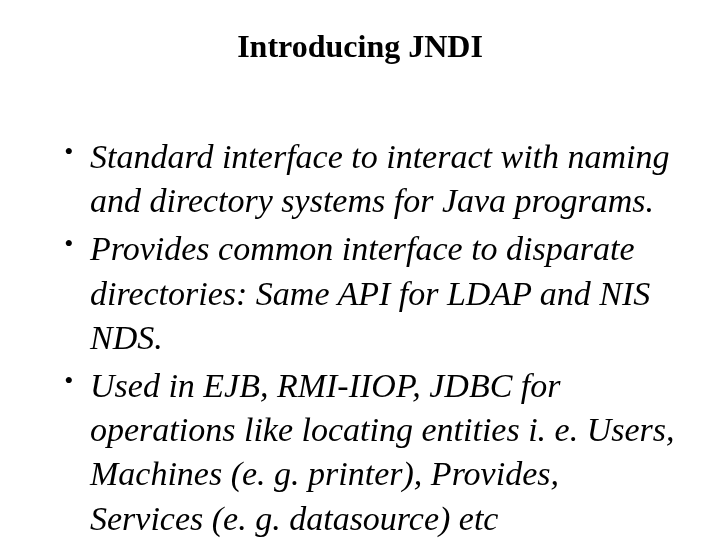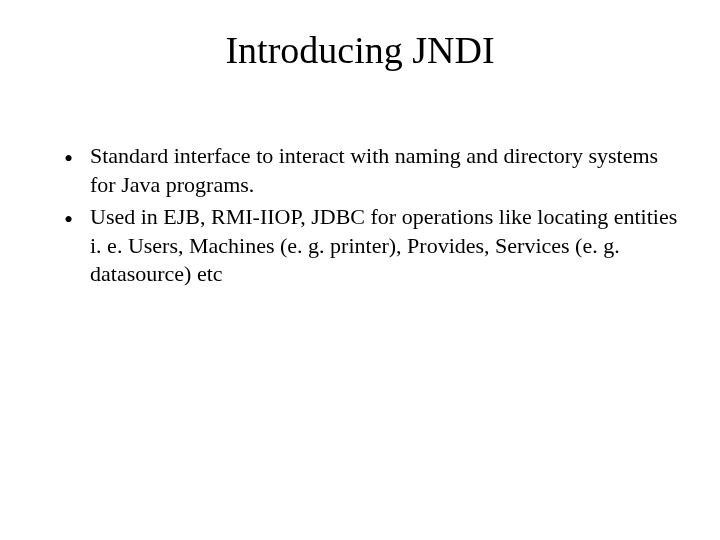--- a/index.html
+++ b/index.html
@@ -10,46 +10,48 @@
     body {
       width: 720px;
       height: 540px;
       background: #ffffff;
       font-family: "Times New Roman", Times, serif;
       color: #000000;
       padding: 20px 40px;
     }
     .title {
       text-align: center;
-      font-size: 38px;
-      font-weight: normal;
+      font-size: 32px;
+      font-weight: bold;
       margin-top: 8px;
       margin-bottom: 70px;
       margin-left: 50px;
       margin-right: 50px;
     }
     .bullet-list {
       list-style: none;
       padding-left: 20px;
     }
     .bullet-item {
-      font-size: 22px;
+      font-size: 34px;
       line-height: 1.3;
       margin-bottom: 4px;
       position: relative;
       padding-left: 30px;
+      font-style: italic;
     }
     .bullet-item::before {
       content: "•";
       position: absolute;
       left: 4px;
       font-size: 26px;
     }
   </style>
 </head>
 <body>
 
 <h1 class="title">Introducing JNDI</h1>
 
 <ul class="bullet-list">
   <li class="bullet-item">Standard interface to interact with naming and directory systems for Java programs.</li>
+  <li class="bullet-item">Provides common interface to disparate directories: Same API for LDAP and NIS NDS.</li>
   <li class="bullet-item">Used in EJB, RMI-IIOP, JDBC for operations like locating entities i. e. Users, Machines (e. g. printer), Provides, Services (e. g. datasource) etc</li>
 </ul>
 
 </body></html>

